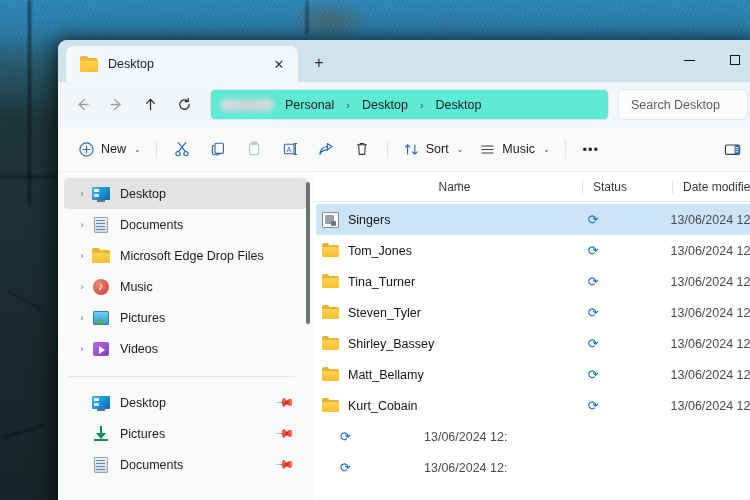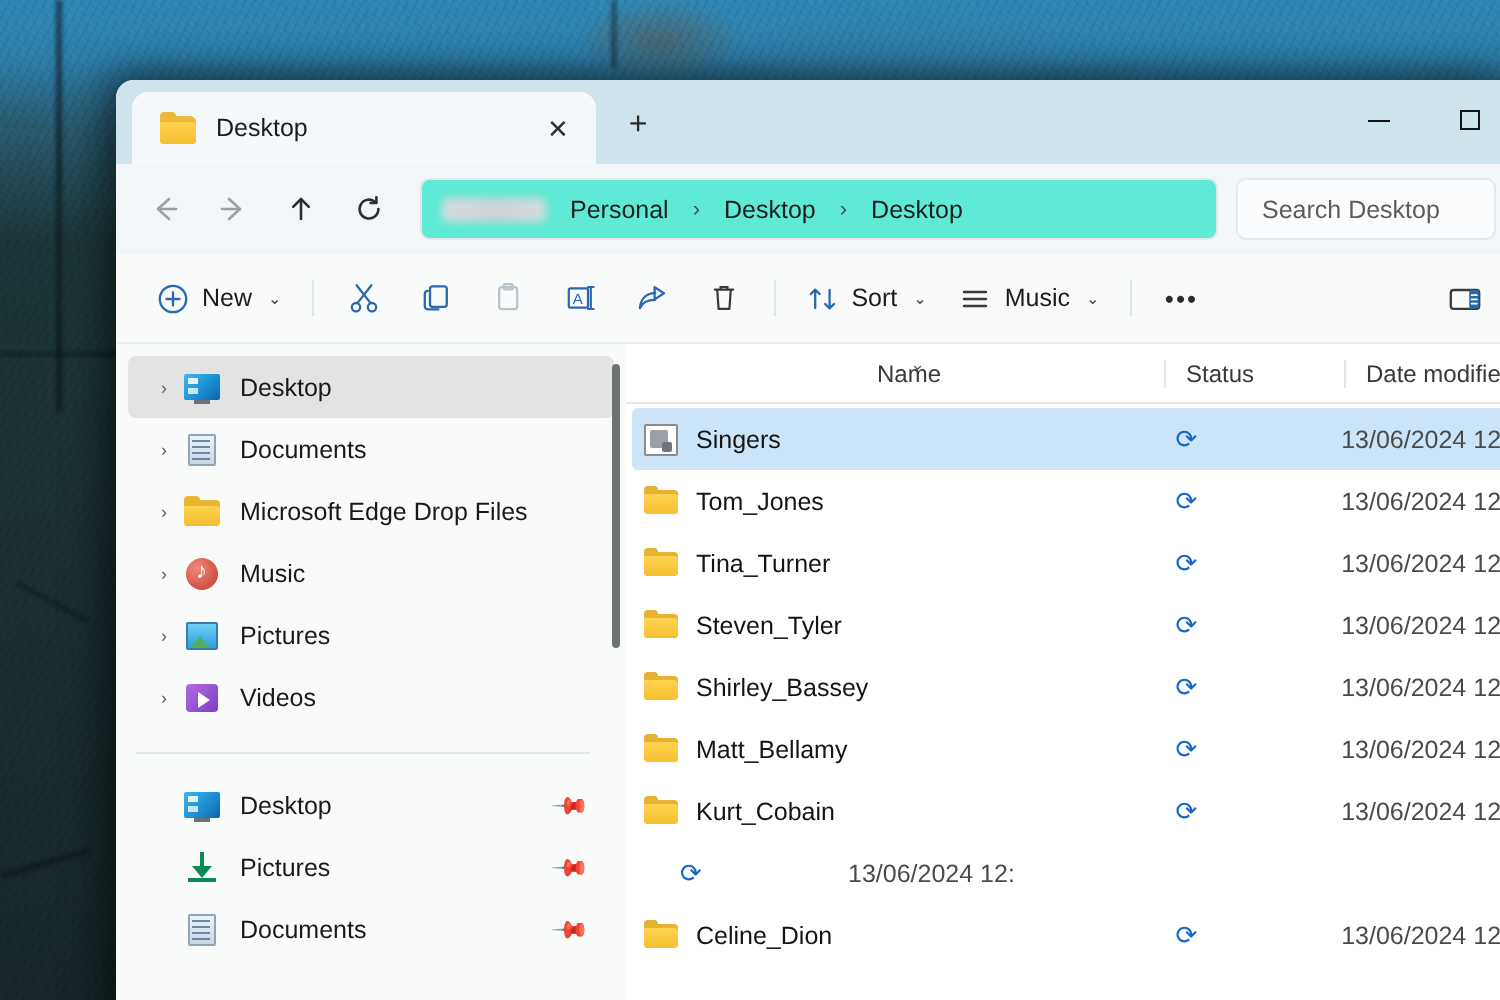--- a/index.html
+++ b/index.html
@@ -712,27 +712,20 @@
         </div>
 
         <div class="frow">
           <span class="fstatus">
               <span class="sync">⟳</span>
             </span>
           <span class="fdate">13/06/2024 12:</span>
         </div>
 
         <div class="frow">
-          <span class="fname">
-            <span class="f-ico">
-                <span class="b"></span>
-                <span class="f"></span>
-              </span>
-            <span class="label">Celine_Dion</span>
-          </span>
           <span class="fstatus">
               <span class="sync">⟳</span>
             </span>
           <span class="fdate">13/06/2024 12:</span>
         </div>
 
       </div>
 
     </div>
   </div>

